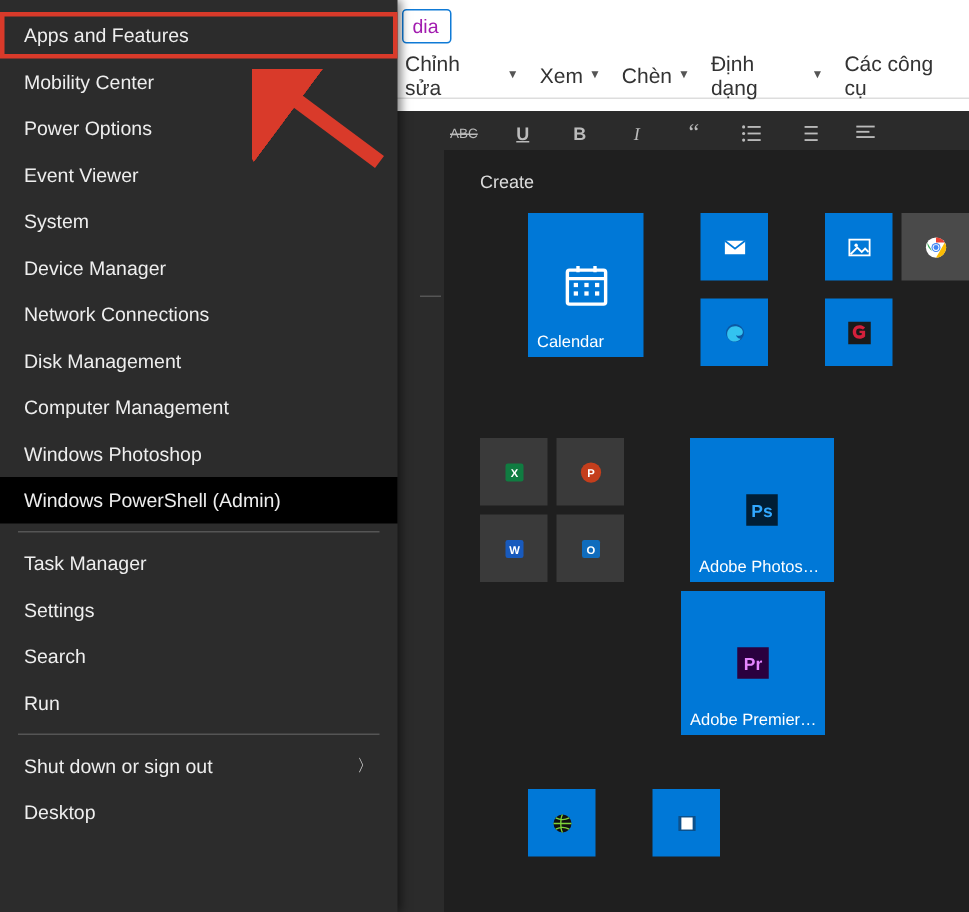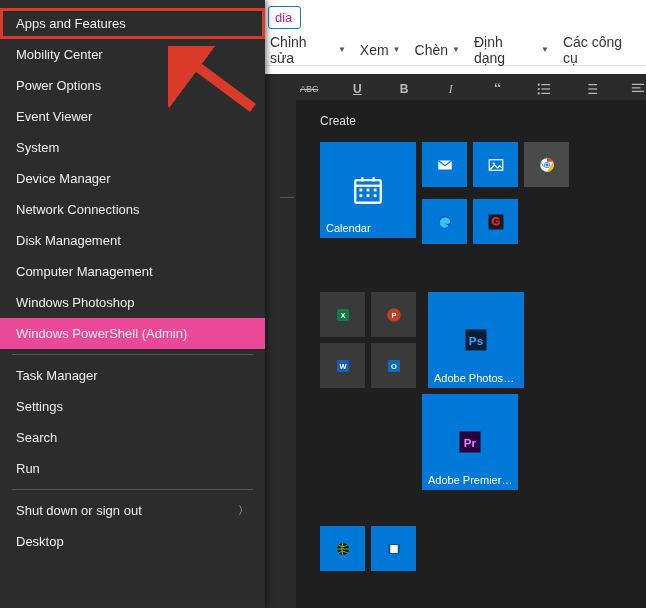--- a/index.html
+++ b/index.html
@@ -54,21 +54,20 @@
 
   .editor-toolbar {
     position: absolute;
     top: 74px; left: 264px; right: 0;
     background: #2b2b2b;
     height: 30px;
     display:flex; align-items:center;
     padding-left: 36px;
     gap: 22px;
     color:#ccc;
-    justify-content:space-between;
   }
   .tb-icon { width:16px; height:16px; display:inline-flex; align-items:center; justify-content:center; font-size:12px; color:#bbb; }
   .abc { font-size:9px; text-decoration: line-through; color:#bbb; }
 
   .dark-body {
     position: absolute;
     top: 100px; left: 264px; right: 0; bottom: 0;
     background: #2b2b2b;
   }
 
@@ -85,21 +84,21 @@
     z-index: 10;
   }
   .winx-item {
     padding: 8px 16px;
     font-size: 13px;
     cursor: default;
     display: flex;
     align-items: center;
     justify-content: space-between;
   }
-  .winx-item.hover { background: #ec4899; }
+  .winx-item.hover { background: #000000; }
   .winx-sep { height:1px; background:#555; margin: 5px 12px; }
   .winx .highlight {
     outline: 3px solid #d93a2a;
     outline-offset: -3px;
   }
   .chev { font-size:11px; color:#ddd; }
 
   
   .arrow {
     position: absolute;
@@ -131,21 +130,21 @@
   .tile .label {
     position:absolute;
     bottom:4px; left:6px;
     font-size:11px;
     text-align:left;
     width: calc(100% - 10px);
     white-space: nowrap;
     overflow: hidden;
     text-overflow: ellipsis;
   }
-  .t-blue { background:#0078d7; }
+  .t-blue { background:#0078d7;margin-left:32px; }
   .t-dark { background:#3a3a3a; }
   .t-gray { background:#4a4a4a; }
   .sz-l { width:96px; height:96px; }
   .sz-s { width:45px; height:45px; }
   .icon-svg { width:28px; height:28px; }
   .icon-svg.big { width:34px; height:34px; }
   .icon-svg.small { width:18px; height:18px; }
 
   
   .cluster2 { margin-top: 42px; }

